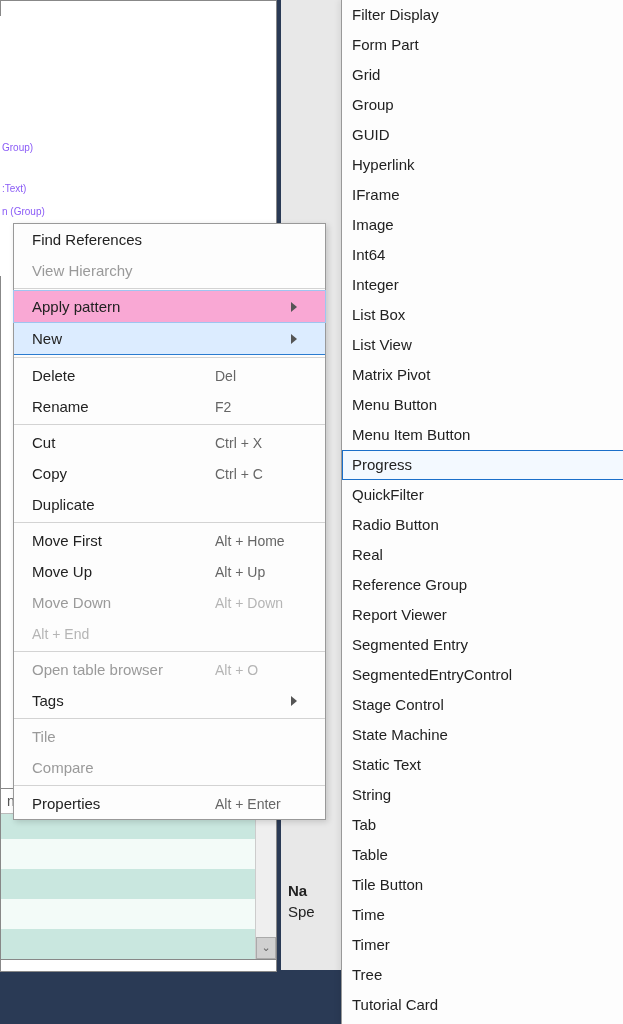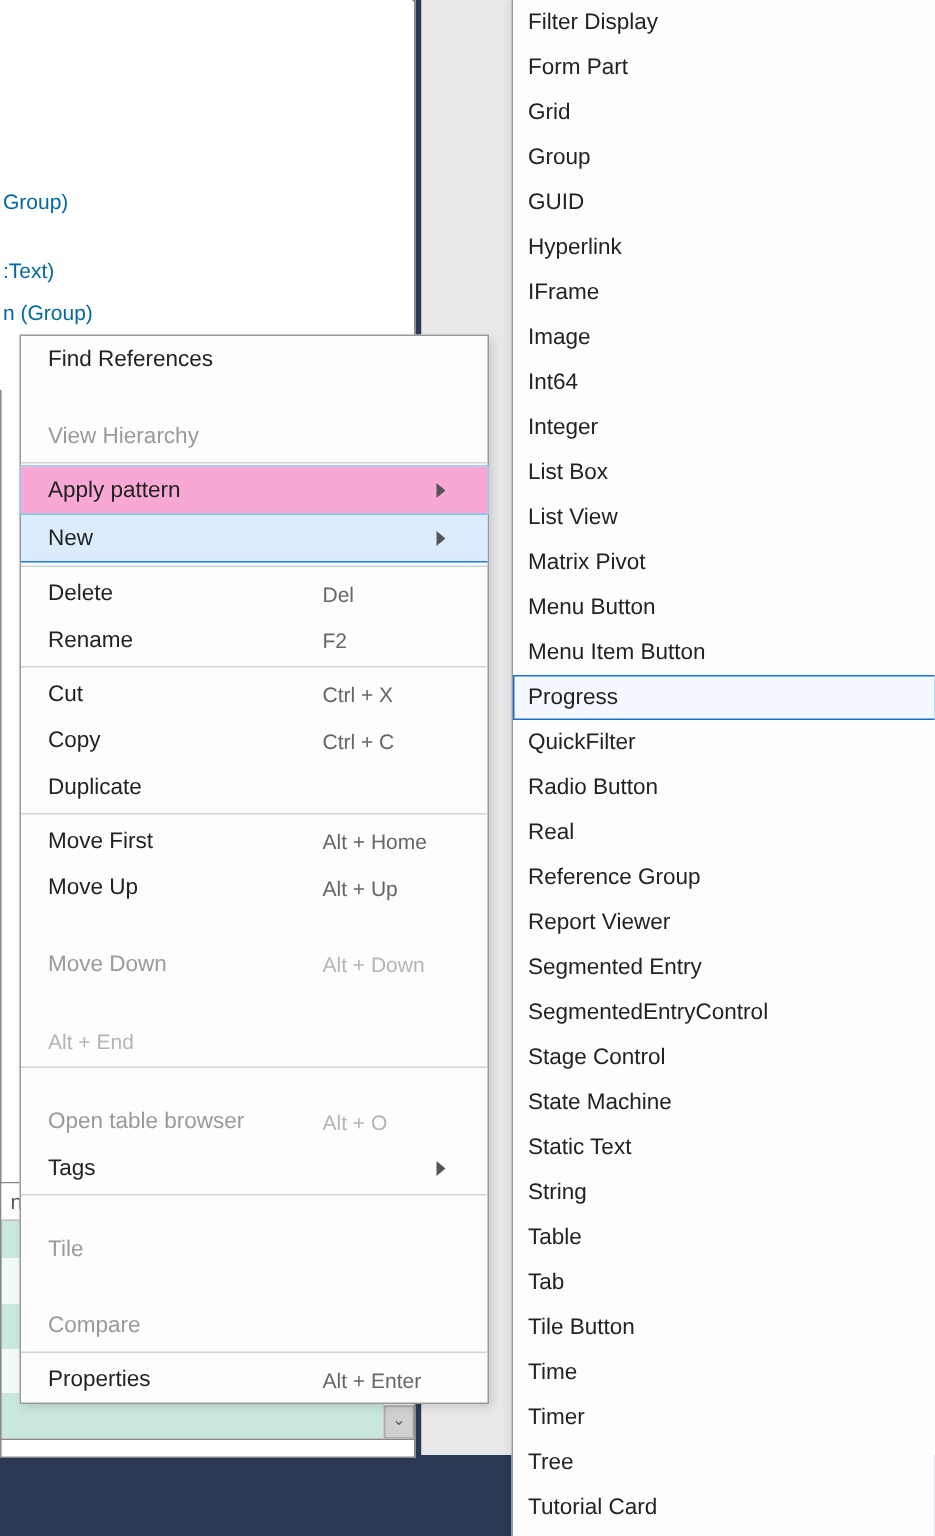--- a/index.html
+++ b/index.html
@@ -51,27 +51,27 @@
     height: 970px;
     background: #fff;
     border: 1px solid #888;
     z-index: 1;
   }
 
   
   .tree-area {
     position: absolute;
     left: 0;
-    top: 0;
+    top: 16px;
     width: 275px;
     height: 260px;
     z-index: 2;
     background: #fff;
-    font-size: 14px;
-    color: #0369a1;
+    font-size: 10px;
+    color: #8b5cf6;
     overflow: hidden;
   }
   .tree-line {
     padding: 6px 0 6px 2px;
     white-space: nowrap;
   }
 
   
   .teal-panel {
     position: absolute;
@@ -141,21 +141,21 @@
     z-index: 5;
     font-size: 15px;
   }
   .cm-item {
     display: flex;
     align-items: center;
     padding: 4px 24px 4px 18px;
     height: 23px;
     cursor: default;
   }
-  .cm-item.disabled { color: #9a9a9a; margin-top: 20px; }
+  .cm-item.disabled { color: #9a9a9a; }
   .cm-label { flex: 1; }
   .cm-shortcut { color: #666; font-size: 14px; padding-right: 6px; min-width: 80px; }
   .cm-item.disabled .cm-shortcut { color: #b5b5b5; }
   .cm-sep {
     height: 0;
     border-top: 1px solid #d3d3d3;
     margin: 2px 0;
   }
   .cm-item.hover {
     background: #f9a8d4;
@@ -338,22 +338,22 @@
       <div class="sm-item">Radio Button</div>
       <div class="sm-item">Real</div>
       <div class="sm-item">Reference Group</div>
       <div class="sm-item">Report Viewer</div>
       <div class="sm-item">Segmented Entry</div>
       <div class="sm-item">SegmentedEntryControl</div>
       <div class="sm-item">Stage Control</div>
       <div class="sm-item">State Machine</div>
       <div class="sm-item">Static Text</div>
       <div class="sm-item">String</div>
+      <div class="sm-item">Tab</div>
       <div class="sm-item">Table</div>
-      <div class="sm-item">Tab</div>
       <div class="sm-item">Tile Button</div>
       <div class="sm-item">Time</div>
       <div class="sm-item">Timer</div>
       <div class="sm-item">Tree</div>
       <div class="sm-item">Tutorial Card</div>
       <div class="sm-item">Tutorial HTML Component</div>
     </div>
 </div>
 
 </body></html>

